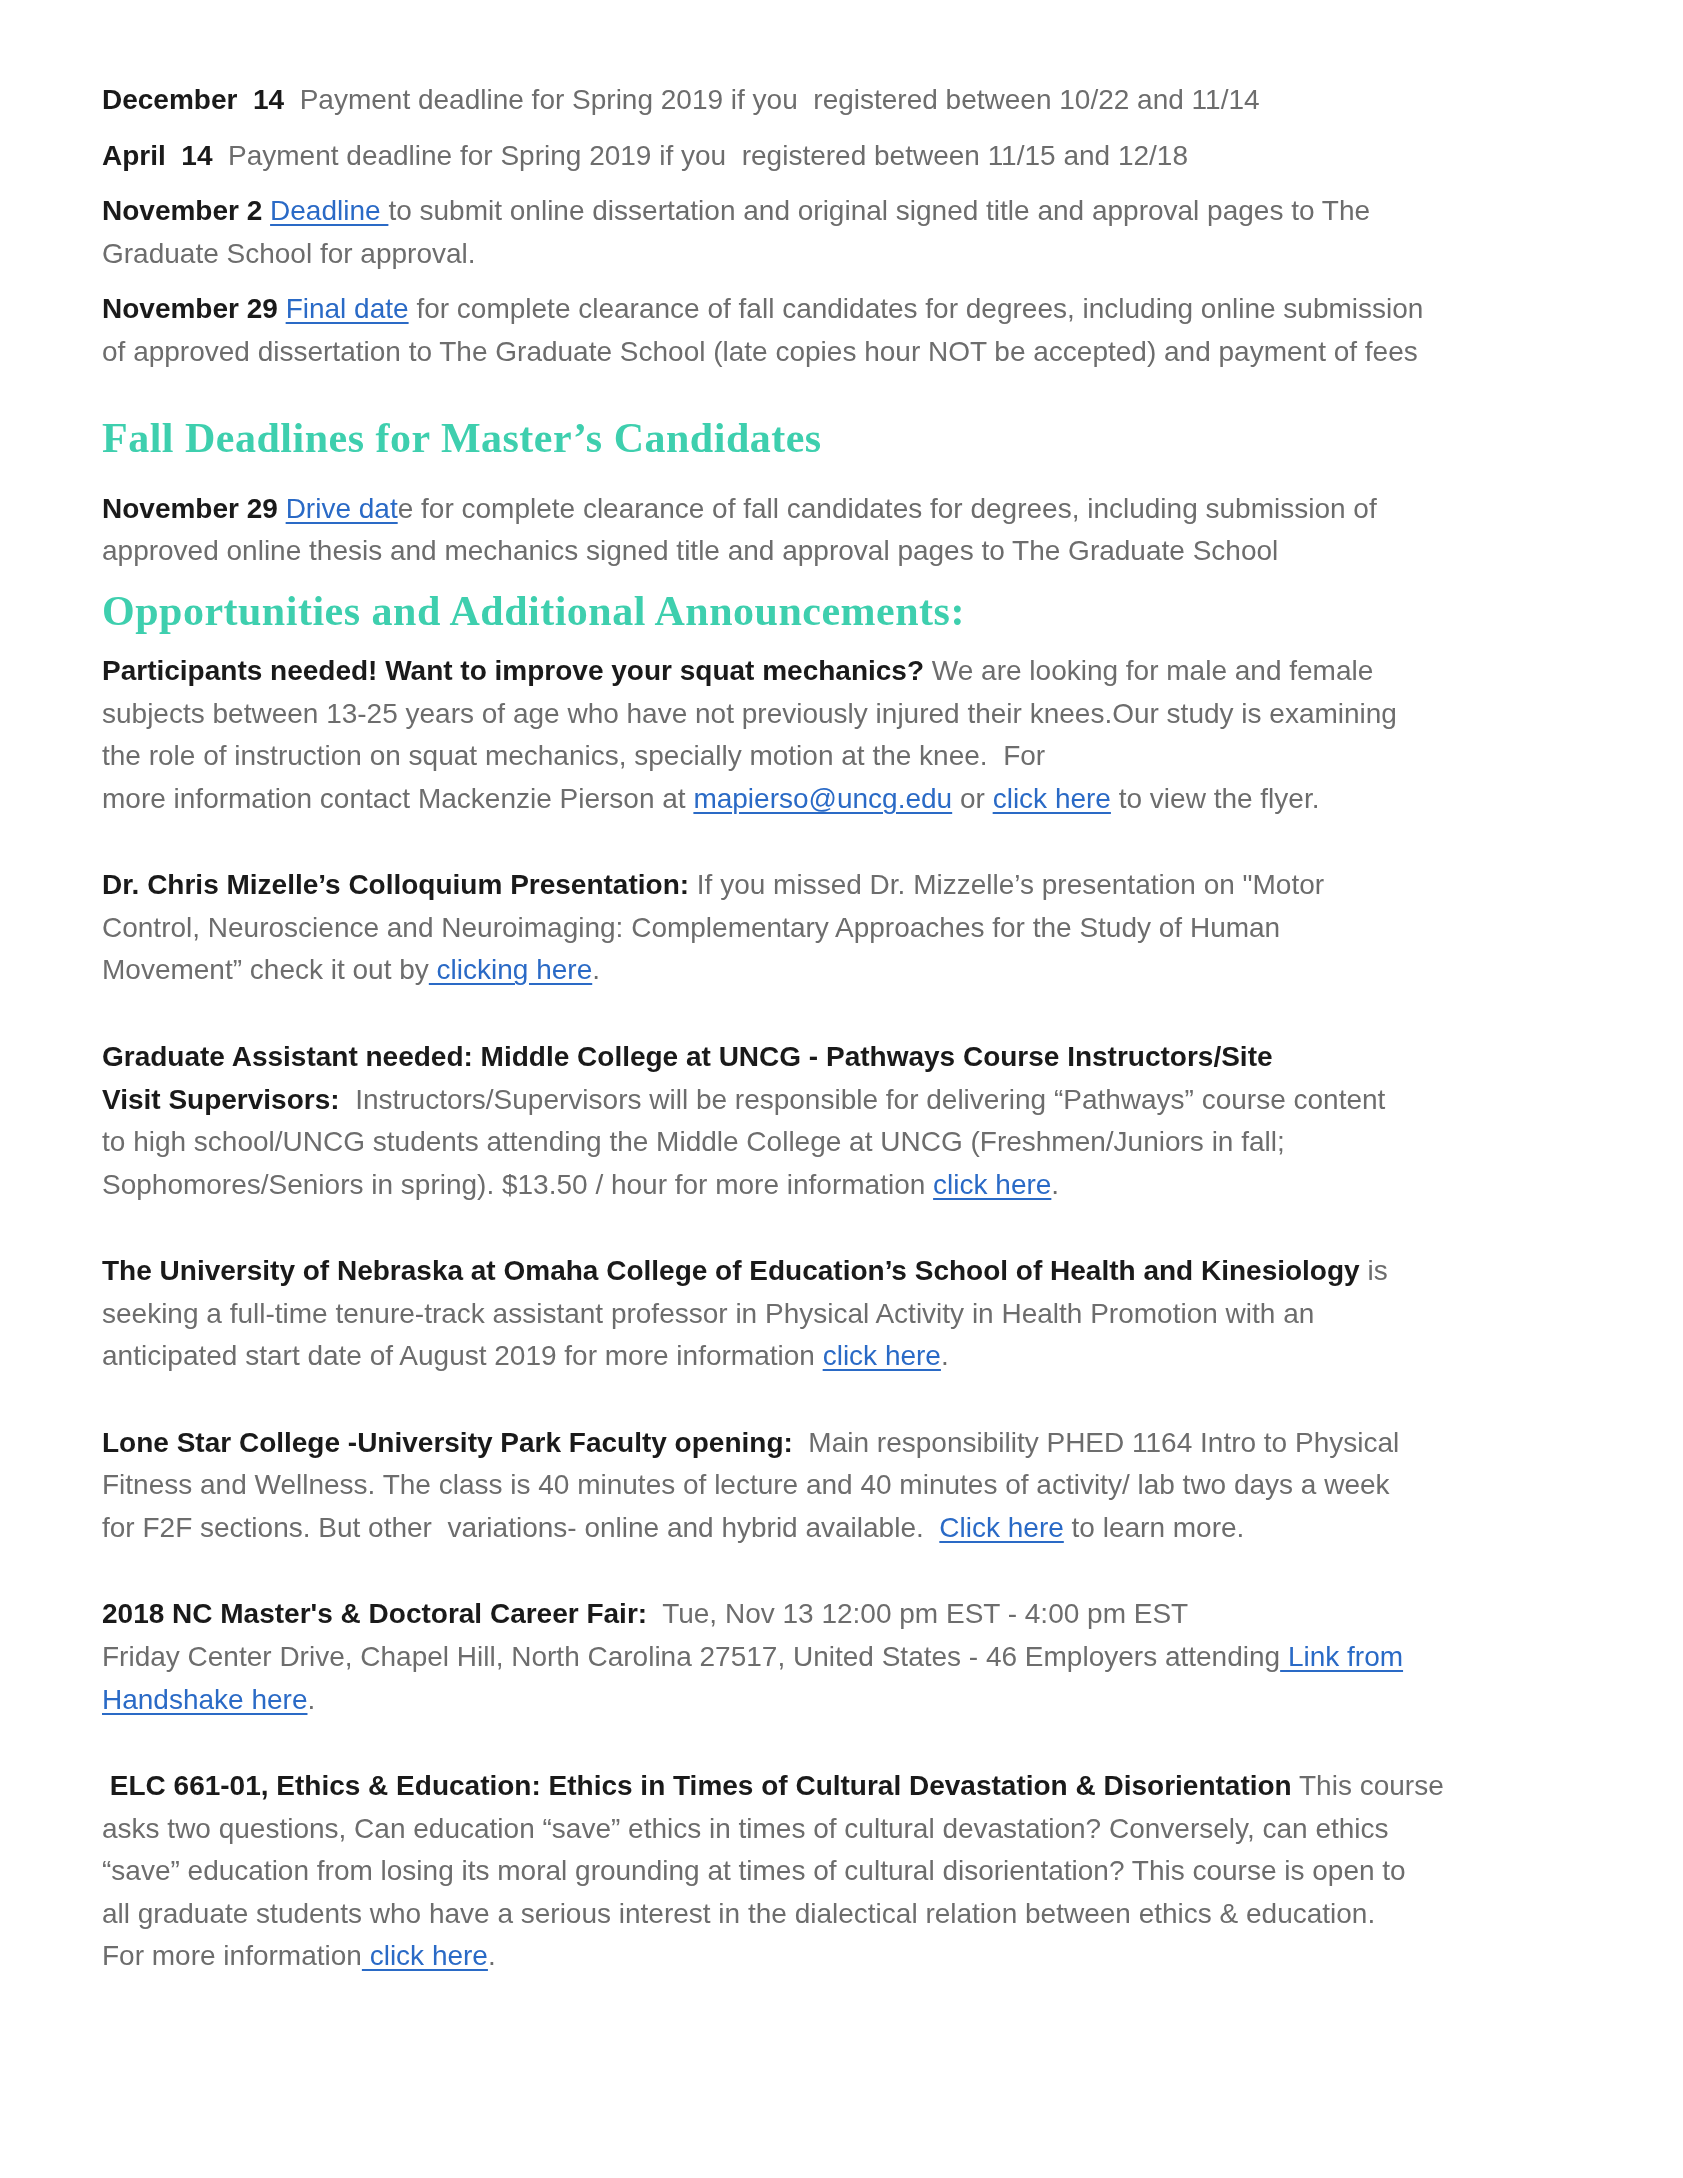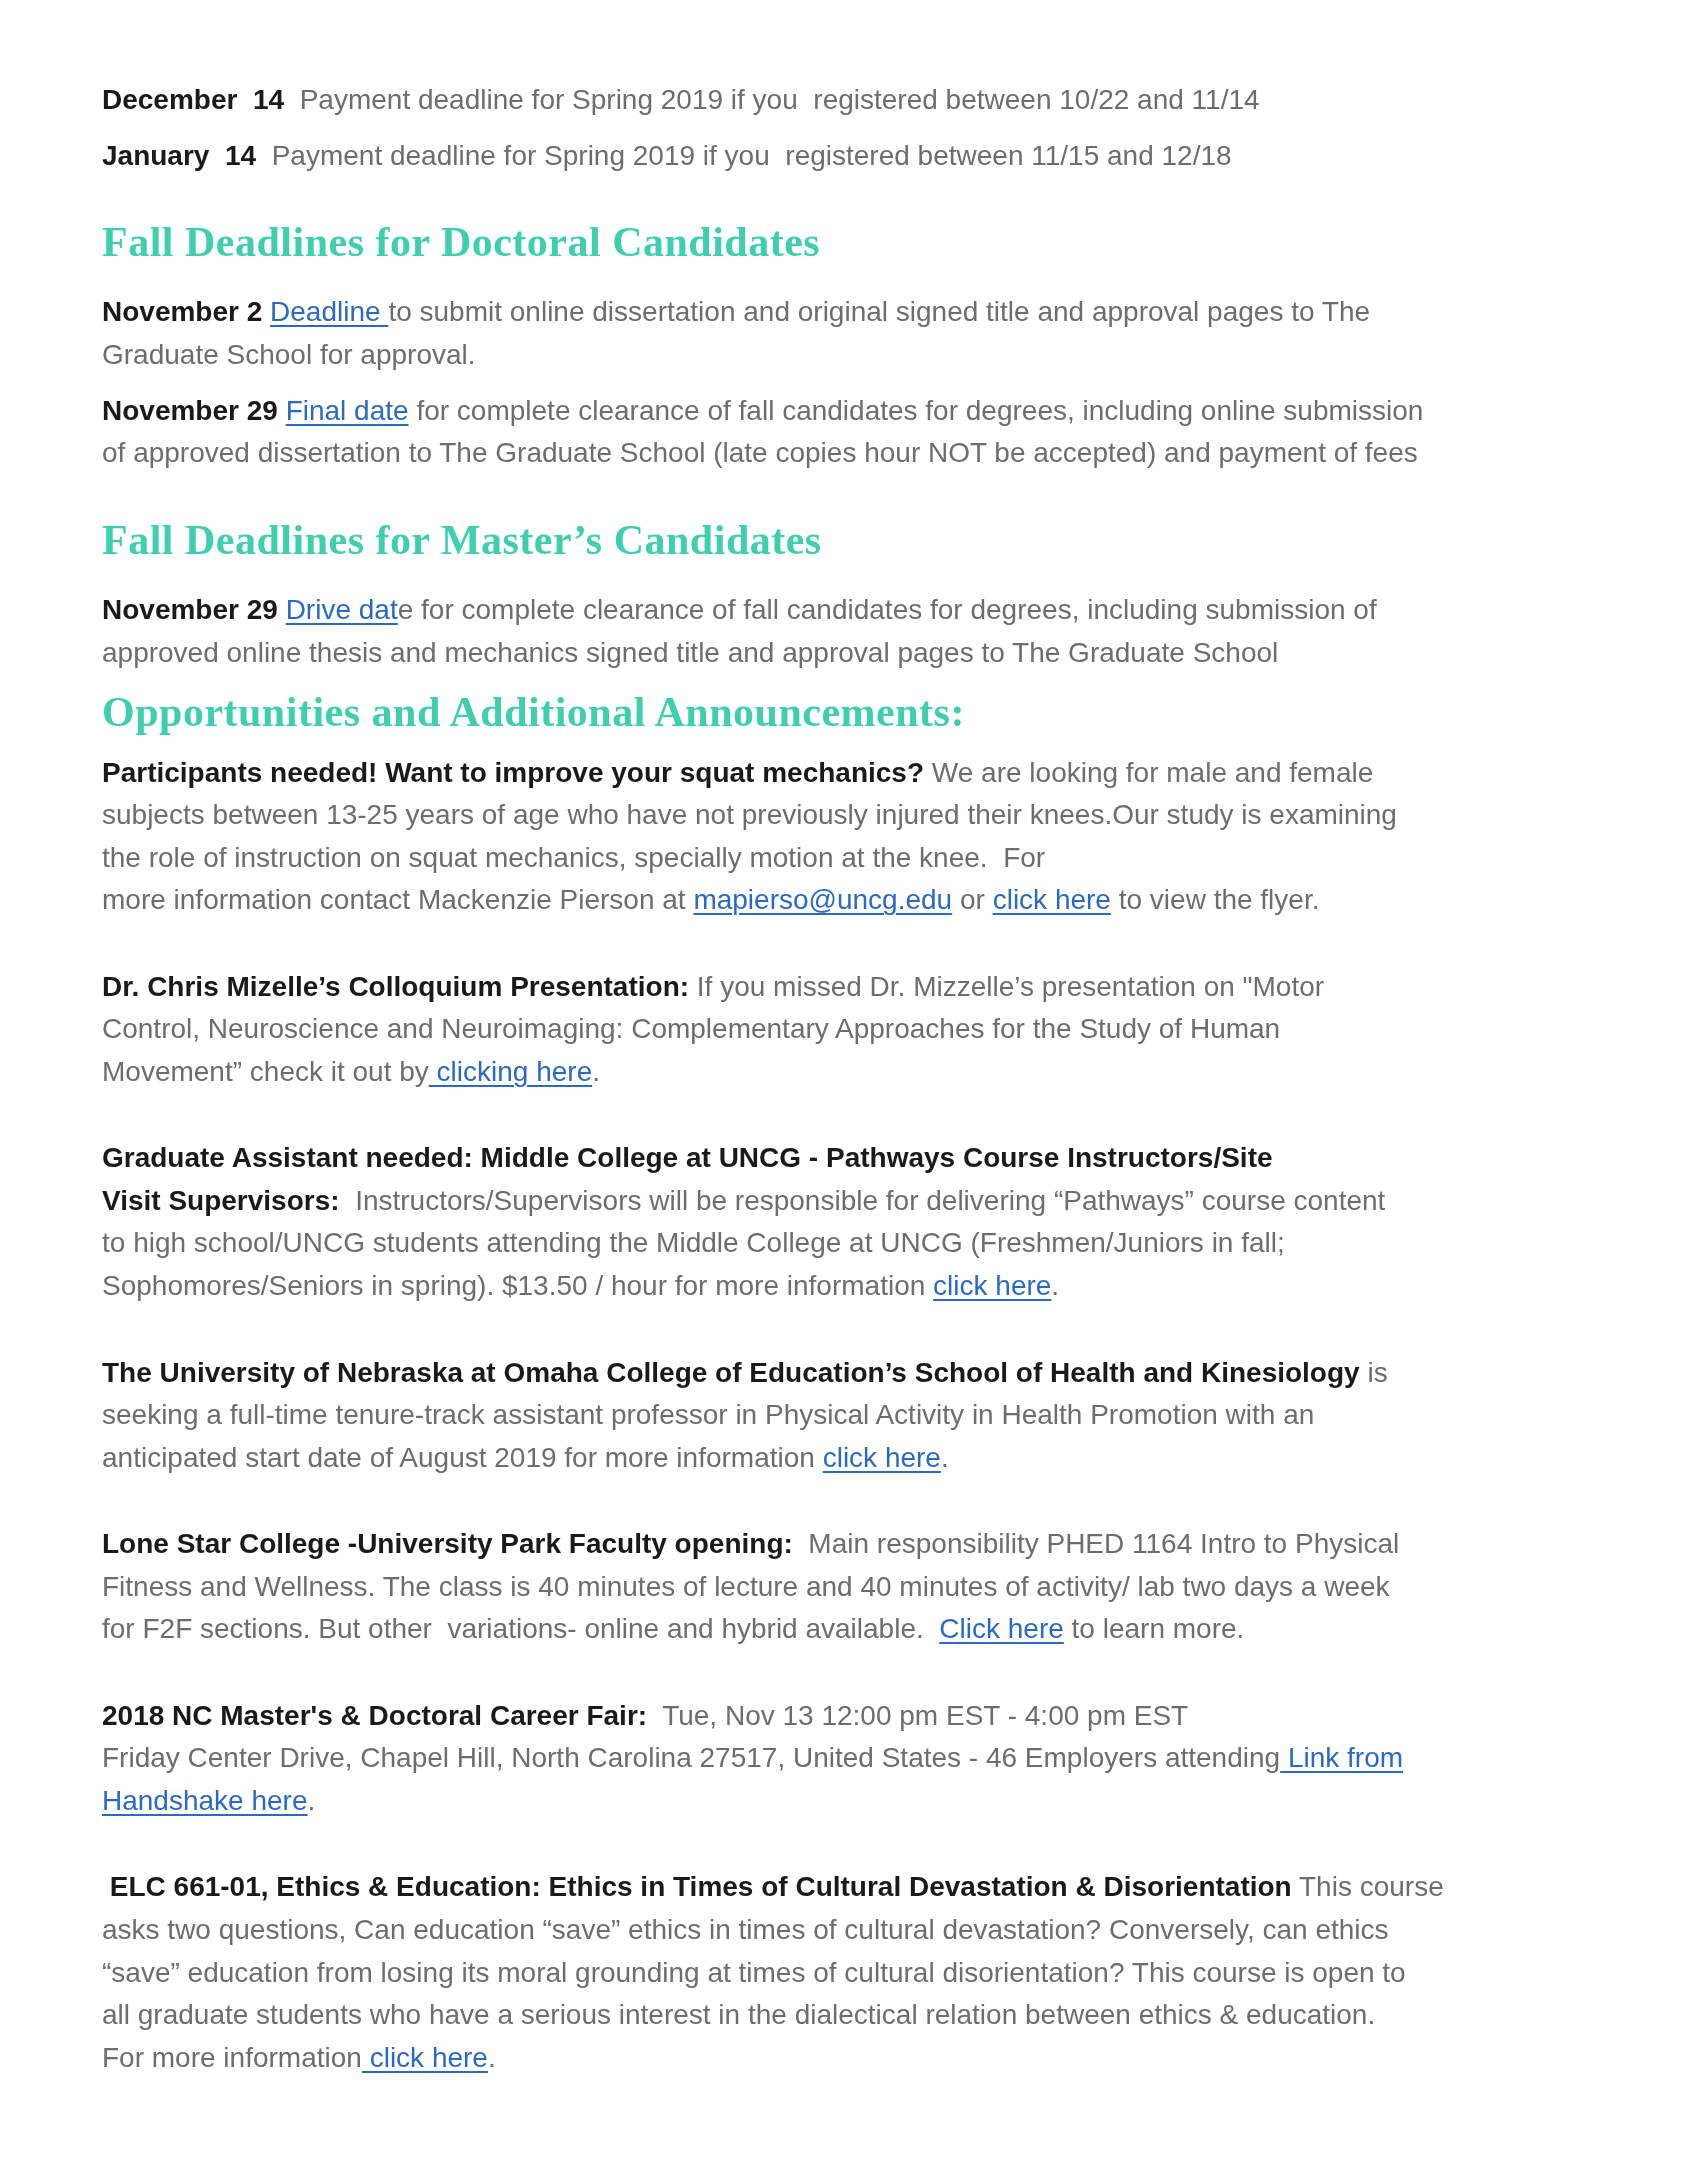--- a/index.html
+++ b/index.html
@@ -59,22 +59,21 @@
   .gap {
     margin-top: 44px;
   }
 </style>
 </head>
 <body>
 
 <div class="page">
   <div class="content">
       <p class="para"><span class="bold">December  14</span><span class="body">  Payment deadline for Spring 2019 if you  registered between 10/22 and 11/14</span></p>
-      <p class="para"><span class="bold">January  14</span><span class="body">  Payment deadline for Spring 2019 if you  registered between 11/15 and 12/18</span></p>
-      <h2 class="heading">Fall Deadlines for Doctoral Candidates</h2>
+      <p class="para"><span class="bold">April  14</span><span class="body">  Payment deadline for Spring 2019 if you  registered between 11/15 and 12/18</span></p>
       <p class="para"><span class="bold">November 2 </span><a class="link" href="#">Deadline </a><span class="body">to submit online dissertation and original signed title and approval pages to The</span><br><span class="body">Graduate School for approval.</span></p>
       <p class="para"><span class="bold">November 29 </span><a class="link" href="#">Final date</a><span class="body"> for complete clearance of fall candidates for degrees, including online submission</span><br><span class="body">of approved dissertation to The Graduate School (late copies hour NOT be accepted) and payment of fees</span></p>
       <h2 class="heading">Fall Deadlines for Master’s Candidates</h2>
       <p class="para"><span class="bold">November 29 </span><a class="link" href="#">Drive dat</a><span class="body">e for complete clearance of fall candidates for degrees, including submission of</span><br><span class="body">approved online thesis and mechanics signed title and approval pages to The Graduate School</span></p>
       <h2 class="heading tight">Opportunities and Additional Announcements:</h2>
       <p class="para"><span class="bold">Participants needed! Want to improve your squat mechanics?</span><span class="body"> We are looking for male and female</span><br><span class="body">subjects between 13-25 years of age who have not previously injured their knees.Our study is examining</span><br><span class="body">the role of instruction on squat mechanics, specially motion at the knee.  For</span><br><span class="body">more information contact Mackenzie Pierson at </span><a class="link" href="#">mapierso@uncg.edu</a><span class="body"> or </span><a class="link" href="#">click here</a><span class="body"> to view the flyer.</span></p>
       <p class="para gap"><span class="bold">Dr. Chris Mizelle’s Colloquium Presentation:</span><span class="body"> If you missed Dr. Mizzelle’s presentation on "Motor</span><br><span class="body">Control, Neuroscience and Neuroimaging: Complementary Approaches for the Study of Human</span><br><span class="body">Movement” check it out by</span><a class="link" href="#"> clicking here</a><span class="body">.</span></p>
       <p class="para gap"><span class="bold">Graduate Assistant needed: Middle College at UNCG - Pathways Course Instructors/Site</span><br><span class="bold">Visit Supervisors:</span><span class="body">  Instructors/Supervisors will be responsible for delivering “Pathways” course content</span><br><span class="body">to high school/UNCG students attending the Middle College at UNCG (Freshmen/Juniors in fall;</span><br><span class="body">Sophomores/Seniors in spring). $13.50 / hour for more information </span><a class="link" href="#">click here</a><span class="body">.</span></p>
       <p class="para gap"><span class="bold">The University of Nebraska at Omaha College of Education’s School of Health and Kinesiology</span><span class="body"> is</span><br><span class="body">seeking a full-time tenure-track assistant professor in Physical Activity in Health Promotion with an</span><br><span class="body">anticipated start date of August 2019 for more information </span><a class="link" href="#">click here</a><span class="body">.</span></p>
       <p class="para gap"><span class="bold">Lone Star College -University Park Faculty opening:</span><span class="body">  Main responsibility PHED 1164 Intro to Physical</span><br><span class="body">Fitness and Wellness. The class is 40 minutes of lecture and 40 minutes of activity/ lab two days a week</span><br><span class="body">for F2F sections. But other  variations- online and hybrid available.  </span><a class="link" href="#">Click here</a><span class="body"> to learn more.</span></p>

